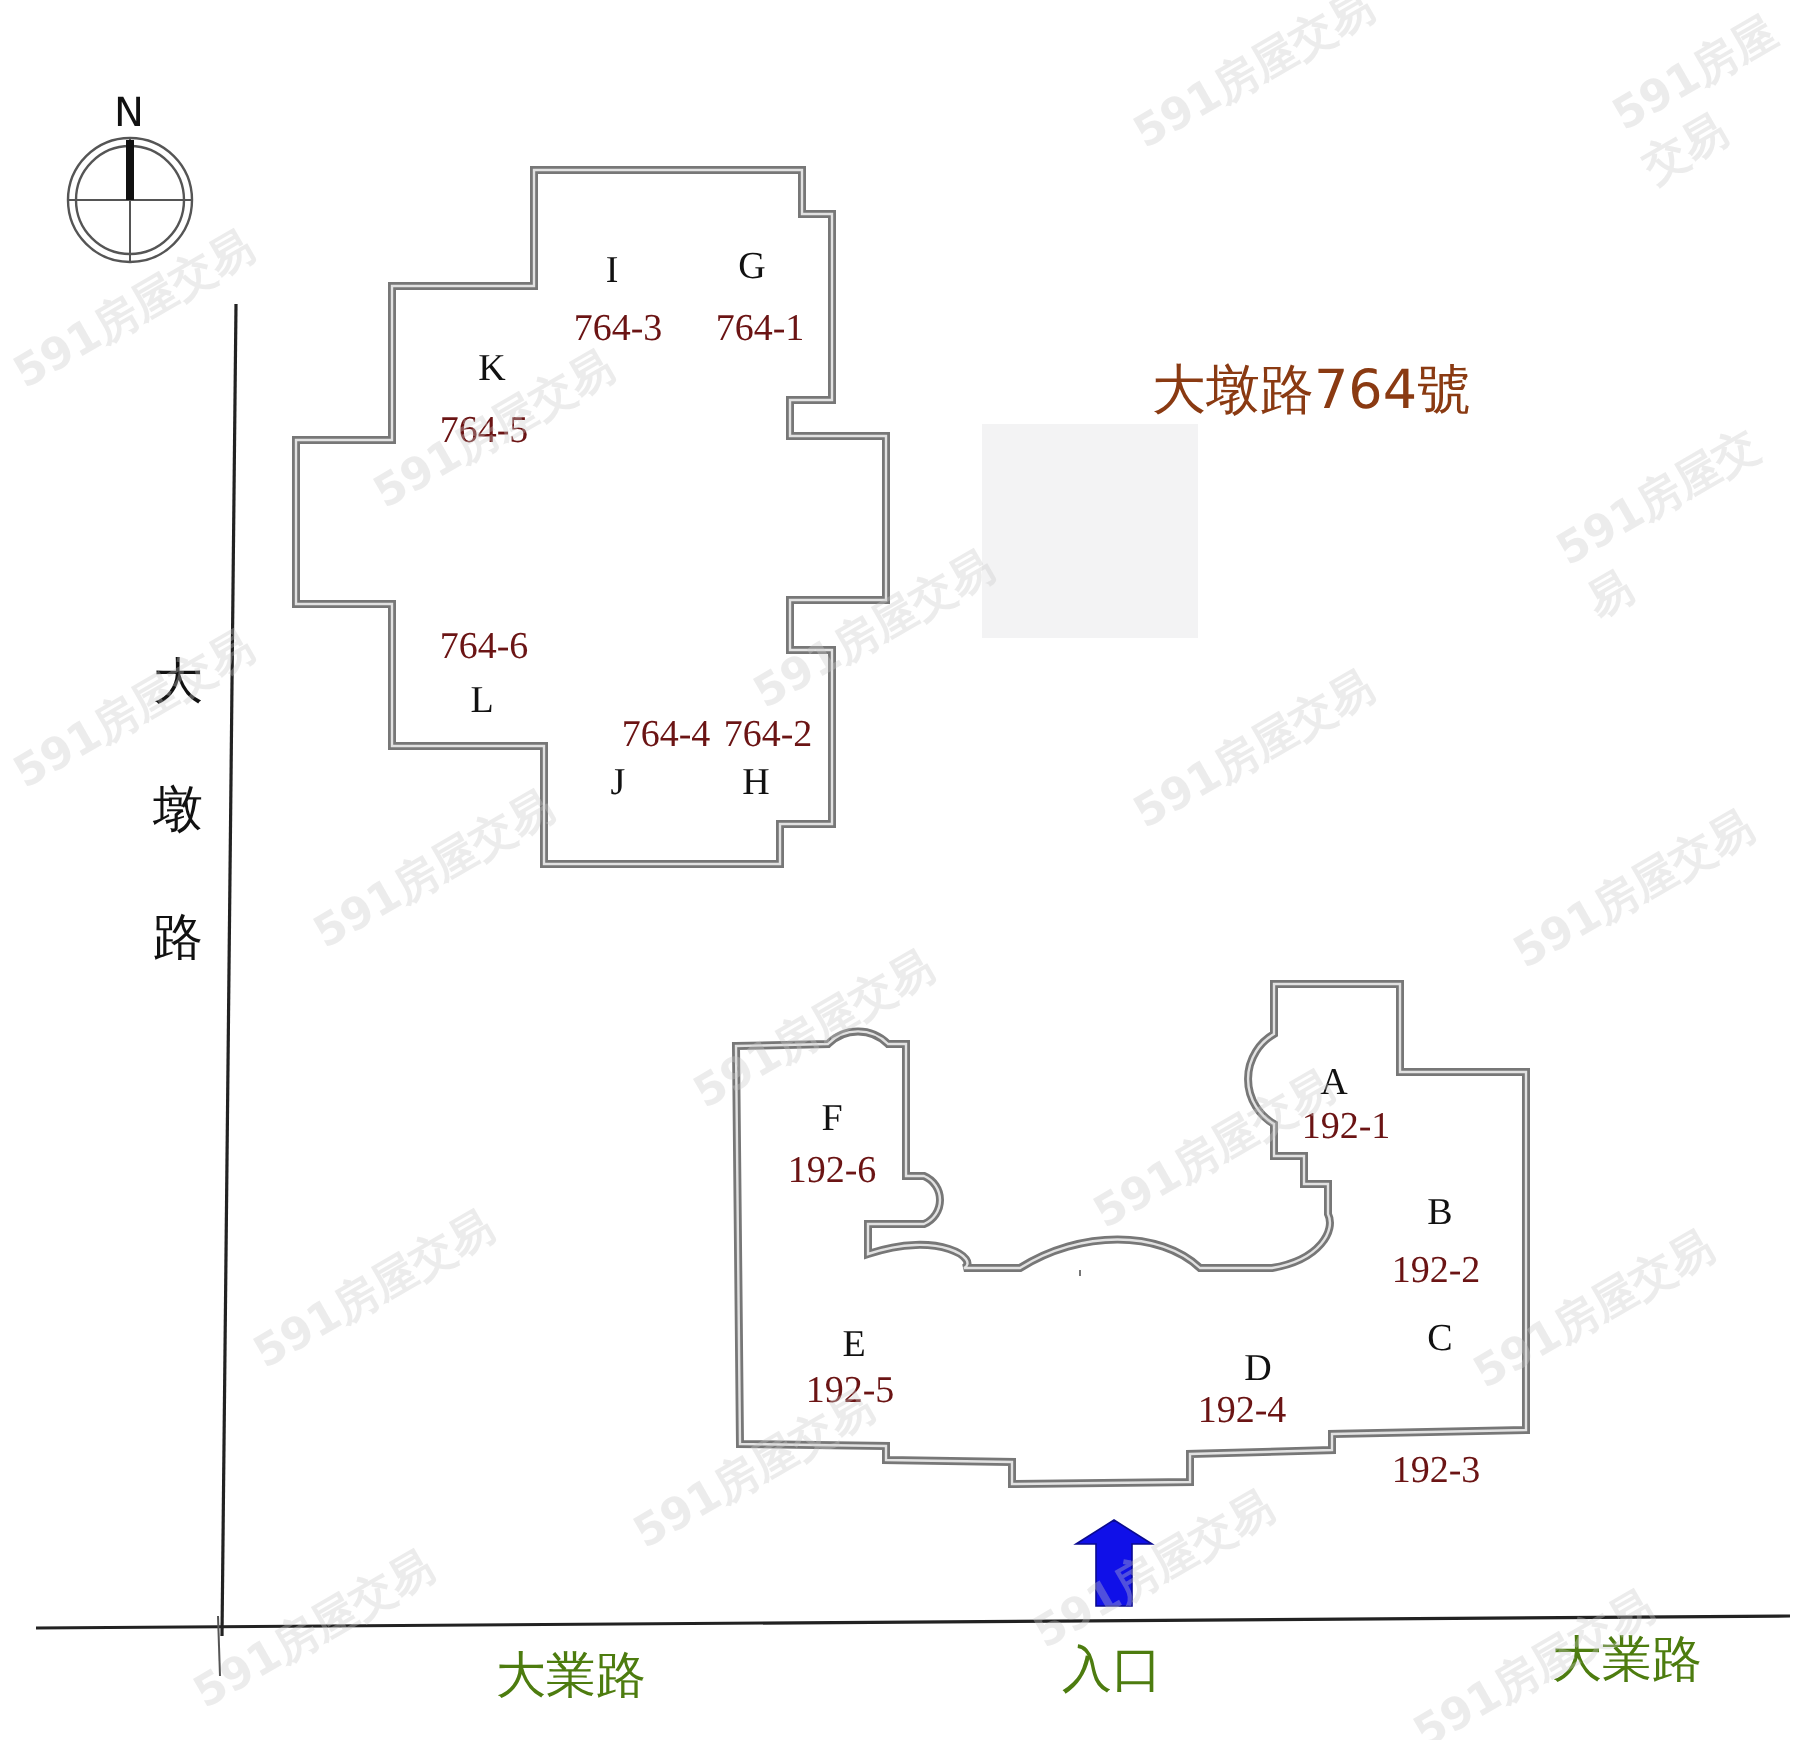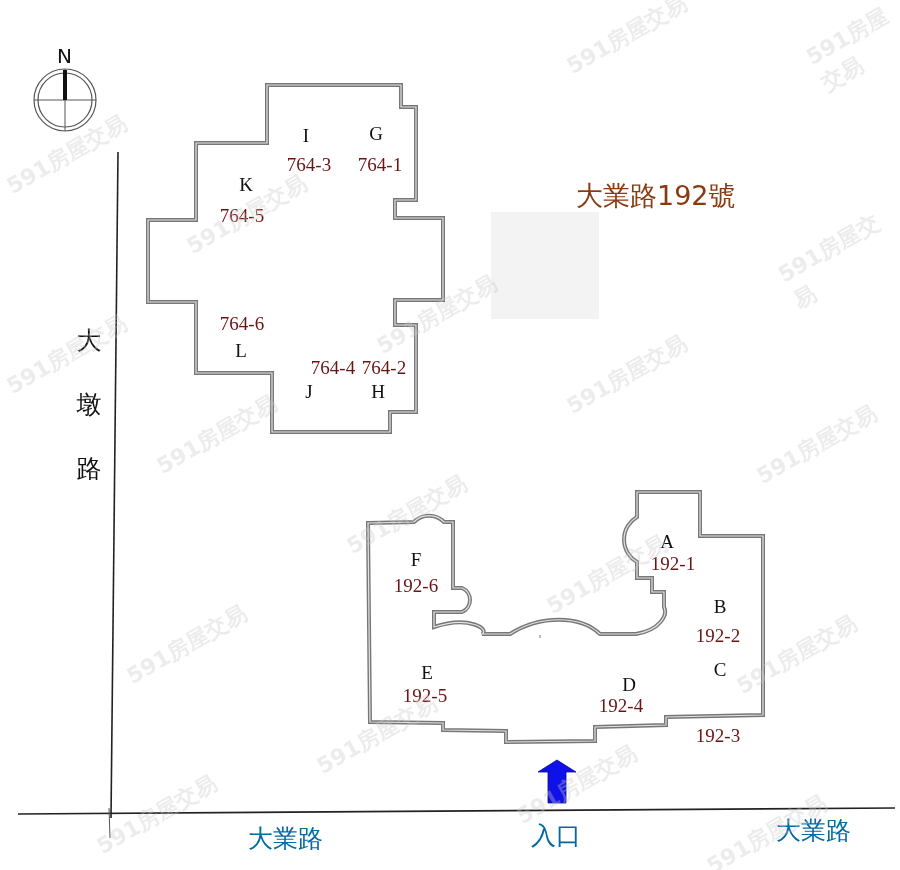--- a/index.html
+++ b/index.html
@@ -1,21 +1,21 @@
 <!DOCTYPE html>
 <html><head>
 <meta charset="utf-8">
 <style>
   html, body { margin:0; padding:0; background:#ffffff; }
   #stage { position:relative; width:900px; height:870px; overflow:hidden; background:#ffffff; font-family:"DejaVu Serif","Liberation Serif",serif; }
   svg.plan { position:absolute; left:0; top:0; }
   .abs { position:absolute; white-space:nowrap; line-height:1; }
   .unit-letter { font-family:"Liberation Serif","DejaVu Serif",serif; font-size:19px; color:#111111; transform:translateX(-50%); }
   .unit-no { font-family:"Liberation Serif","DejaVu Serif",serif; font-size:19px; color:#6b1414; transform:translateX(-50%); }
-  .road { font-family:Liberation Serif, serif; font-size:25px; color:#0369a1; }
+  .road { font-family:Liberation Serif, serif; font-size:25px; color:#4d7c0f; }
   .road-v { font-family:"DejaVu Sans","Liberation Sans",sans-serif; font-size:25px; color:#111111; width:30px; text-align:center; }
   .road-v span { display:block; height:64px; }
   .address { font-family:"DejaVu Sans","Liberation Sans",sans-serif; font-size:27px; color:#8a3a12; line-height:1.2; }
   .compass-n { font-family:"DejaVu Sans","Liberation Sans",sans-serif; font-size:20px; color:#111; }
   .gray-block { position:absolute; background:#f3f3f4; }
   .wm { position:absolute; font-family:"DejaVu Sans","Liberation Sans",sans-serif; font-size:22px; font-weight:bold; color:rgba(200,200,200,0.35); transform:rotate(-30deg); pointer-events:none; }
 </style>
 </head>
 <body>
 
@@ -49,21 +49,21 @@
     </g>
 
     <g>
       <polygon points="557,760 576,772 566,772 566,803 548,803 548,772 538,772" fill="#1010e8" stroke="#0a0a90" stroke-width="0.8"></polygon>
     </g>
   </svg>
 
   <div class="abs compass-n" style="left:57px; top:46px;">N</div>
 
   <div class="abs address" style="left:576px; top:180px;">
-    <div>大業路192號</div>
+    <div>大墩路764號</div>
   </div>
 
   <div class="abs road-v" style="left:74px; top:328px;">
     <span>大</span>
     <span>墩</span>
     <span>路</span>
   </div>
 
   <div class="abs road" style="left:248px; top:826px;">大業路</div>
   <div class="abs road" style="left:531px; top:823px;">入口</div>

